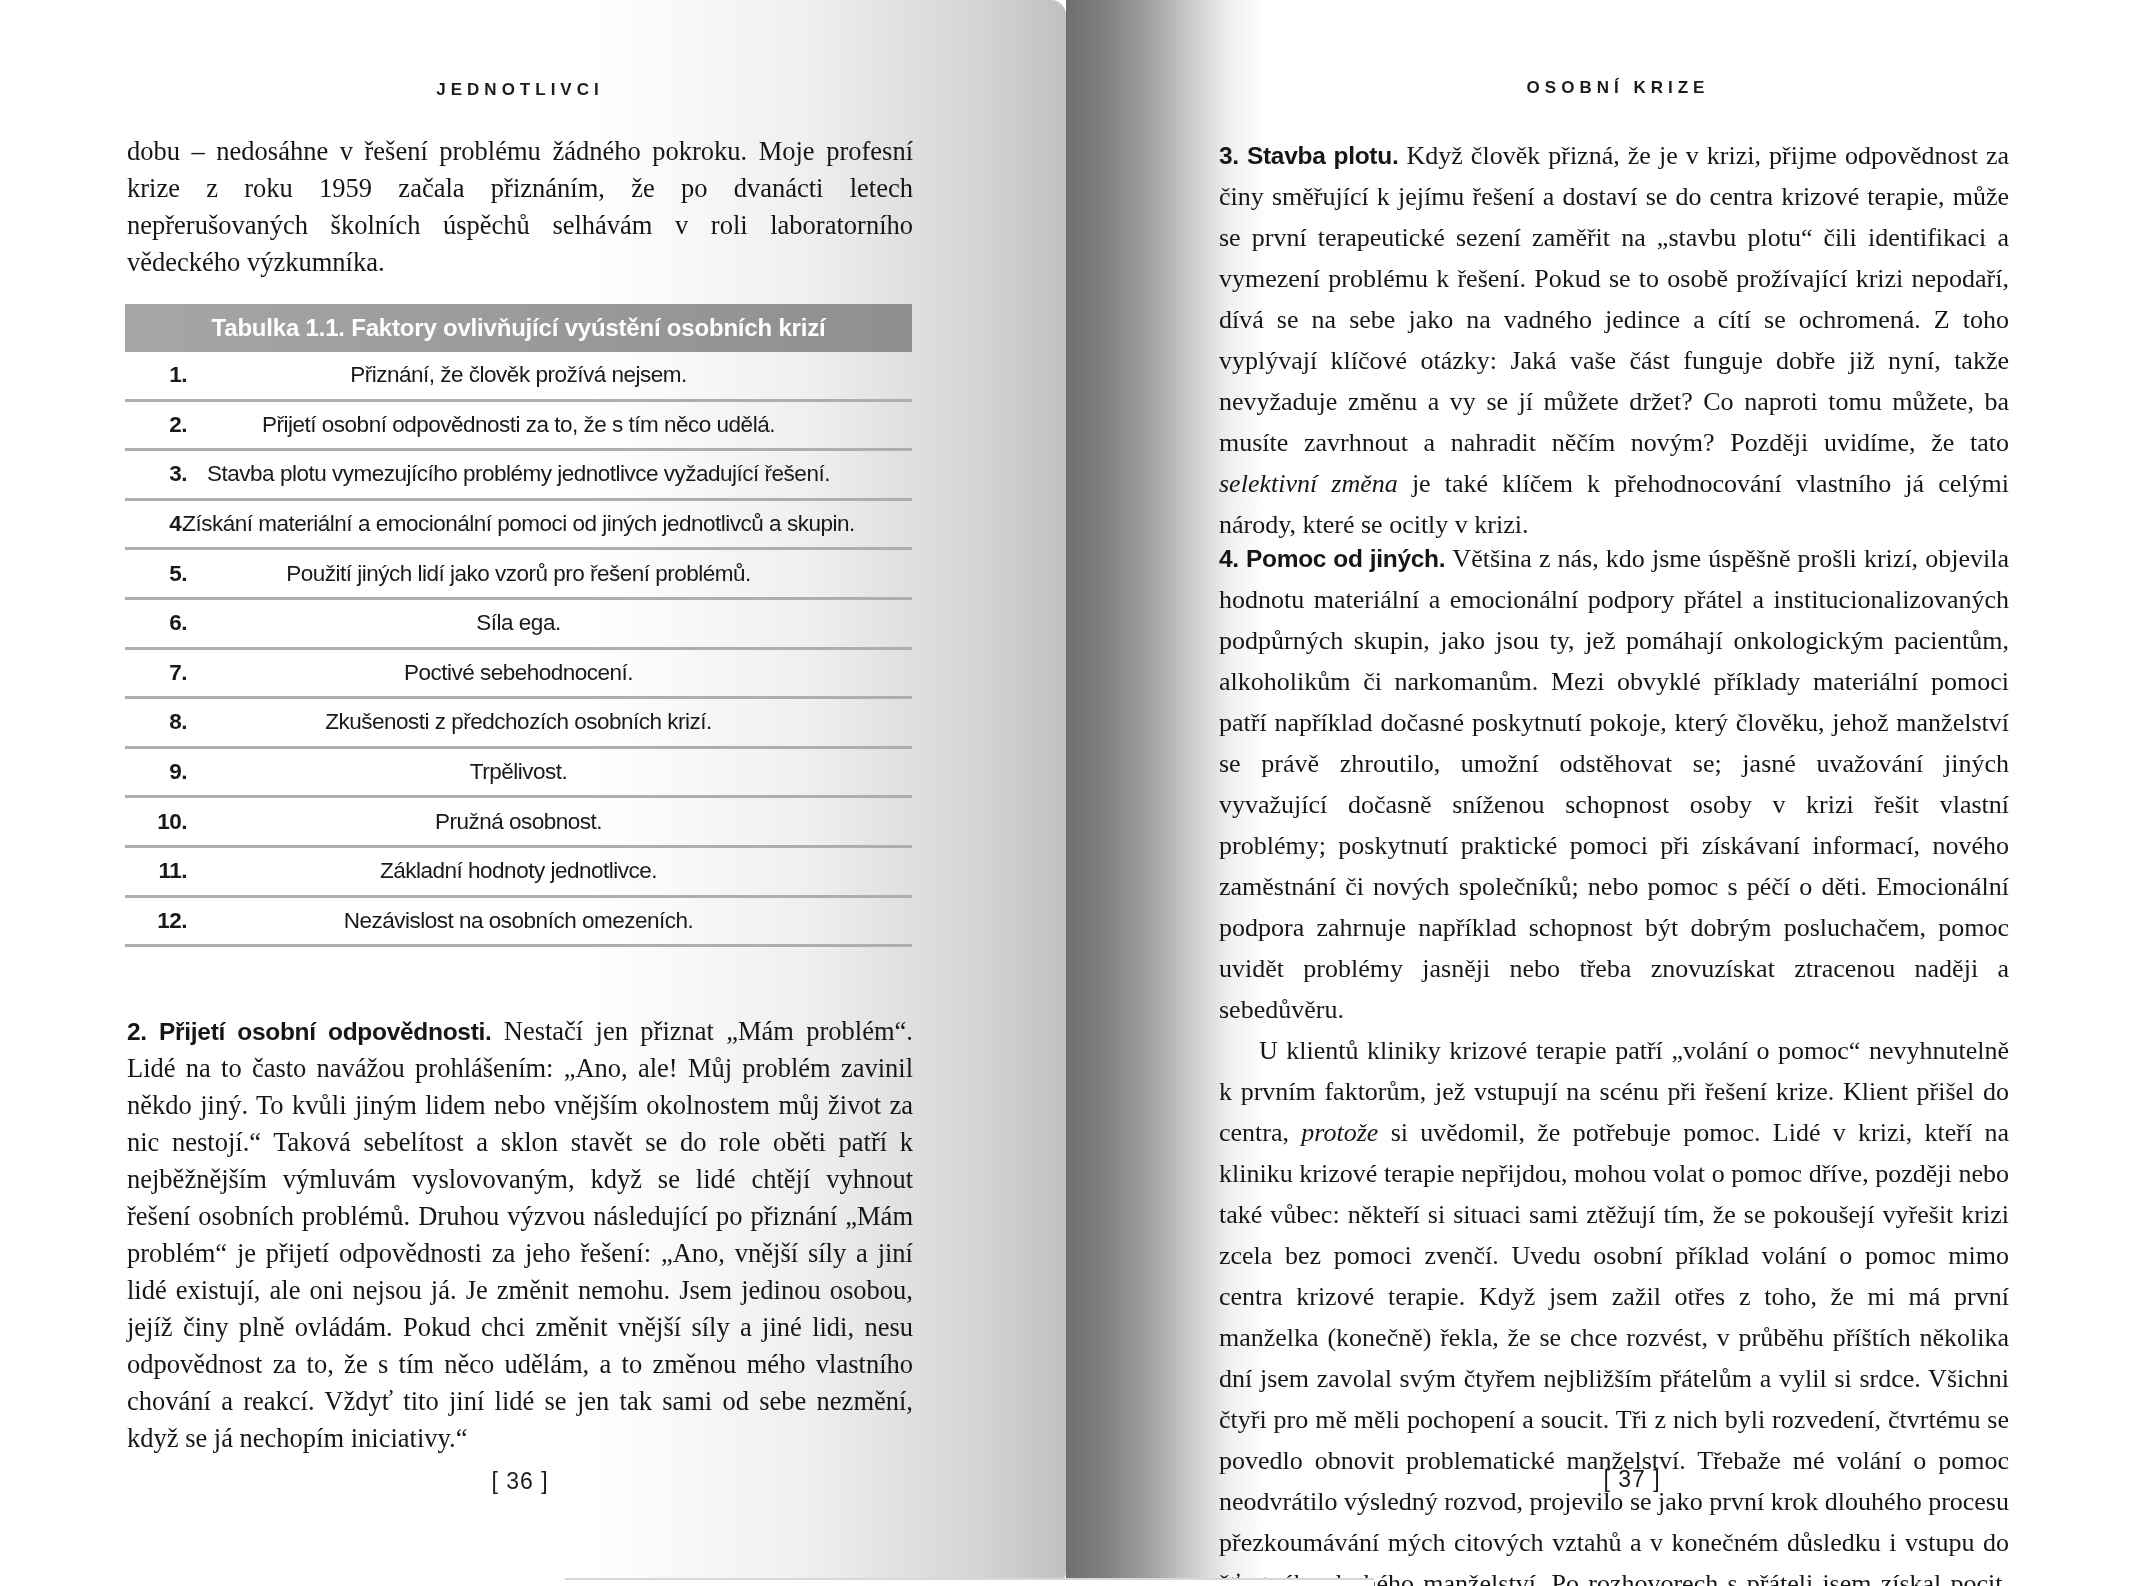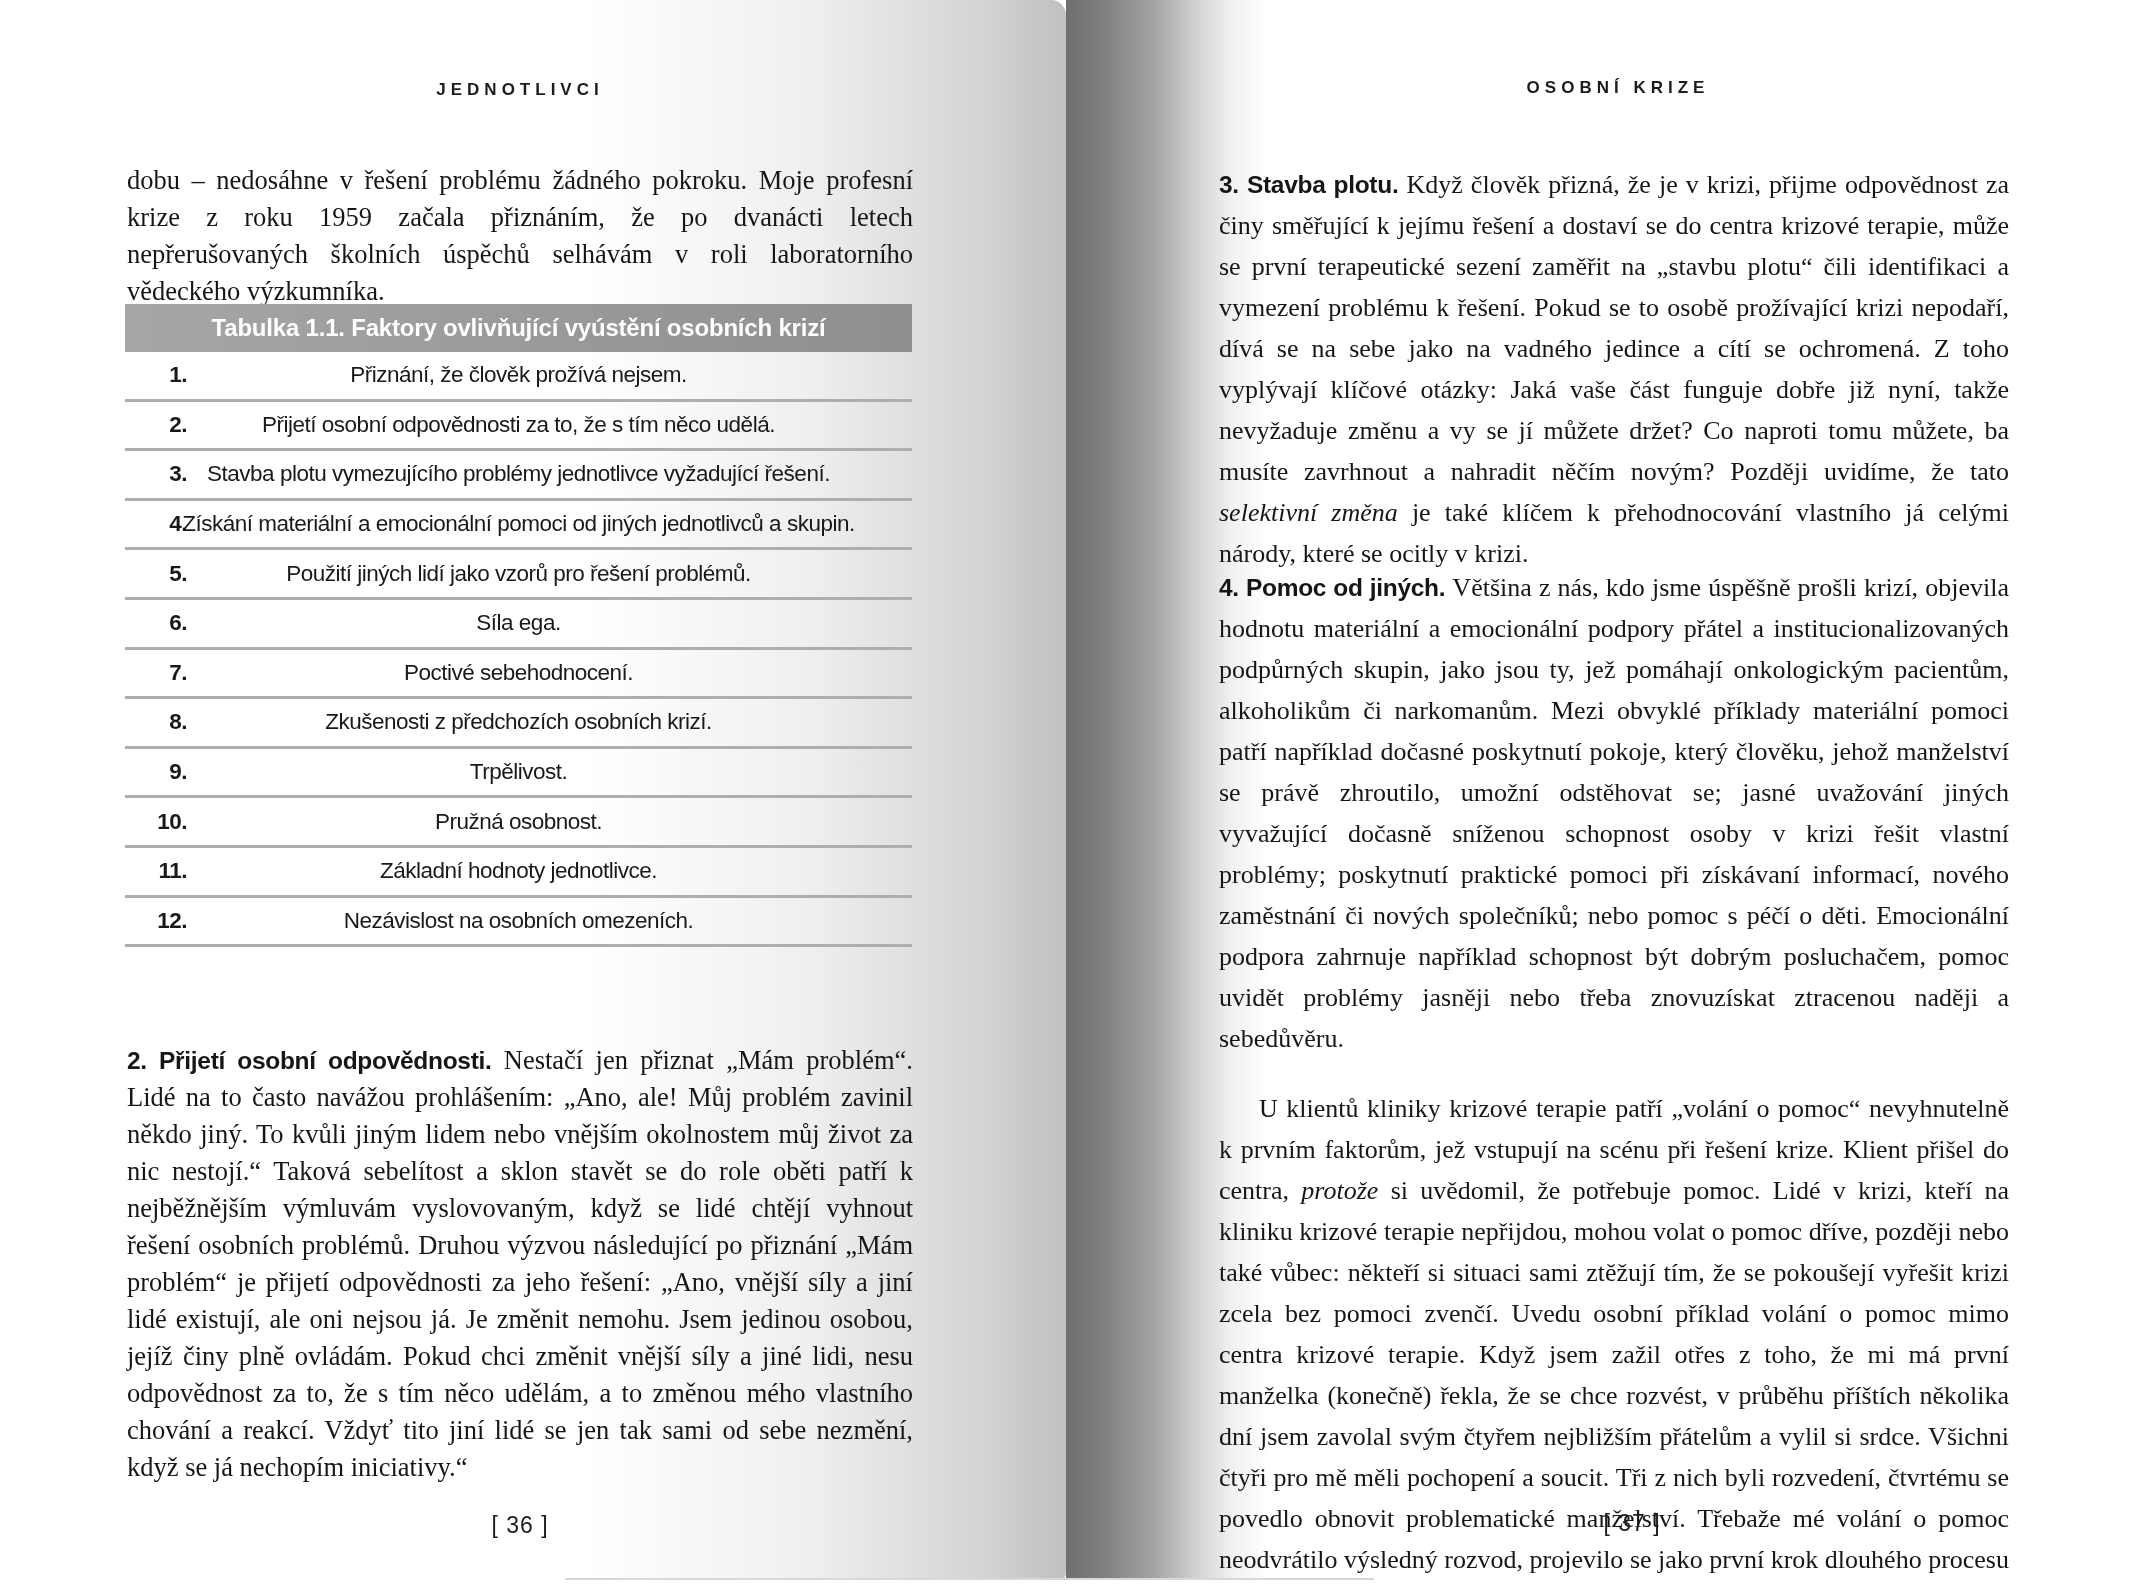--- a/index.html
+++ b/index.html
@@ -5,41 +5,41 @@
   html,body{margin:0;padding:0;background:#ffffff;}
   .spread{position:relative;width:2132px;height:1586px;background:#ffffff;overflow:hidden;
           font-family:"Liberation Serif", serif;color:#161616;}
   .page{position:absolute;top:0;height:1586px;width:1066px;}
   .page.left{left:0;background:linear-gradient(to right,#ffffff 0%,#ffffff 55%,#efefef 76%,#d4d4d4 92%,#c0c0c0 100%);border-radius:15px;}
   .page.right{left:1066px;background:linear-gradient(to right,#6f6f6f 0%,#7f7f7f 3.5%,#a2a2a2 8%,#cfcfcf 12%,#f1f1f1 15.5%,#ffffff 19%,#ffffff 100%);}
   .col-header{position:absolute;text-align:center;font-family:"Liberation Sans",sans-serif;
               font-size:17px;font-weight:600;letter-spacing:5px;color:#1c1c1c;}
   .ch-left{left:127px;width:786px;top:80px;}
   .ch-right{left:157px;width:790px;top:78px;}
-  .body-text{text-align:justify;margin-top:29px;}
+  .body-text{text-align:justify;}
   .left .body-text{font-size:26.5px;line-height:37px;}
   .right .body-text{font-size:26px;line-height:41px;}
   .p-intro{position:absolute;left:127px;top:133px;width:786px;}
   .p2{position:absolute;left:127px;top:1013px;width:786px;}
   .p3{position:absolute;left:153px;top:135px;width:790px;}
   .flow-right{position:absolute;left:153px;top:538px;width:790px;}
   .p-indent{text-indent:40px;}
   .seg-lead{font-family:"Liberation Sans",sans-serif;font-weight:bold;font-size:24.5px;letter-spacing:-0.3px;}
   .seg-italic{font-style:italic;}
   .tbl{position:absolute;left:125px;top:304px;width:787px;}
   .tbl-title{height:48px;display:flex;align-items:center;justify-content:center;
              background:linear-gradient(to right,#a6a6a6,#8f8f8f);color:#ffffff;
              font-family:"Liberation Sans",sans-serif;font-weight:bold;font-size:24px;letter-spacing:-0.2px;}
   .tbl-row{position:relative;height:49.6px;display:flex;align-items:center;justify-content:center;
            border-bottom:3px solid #aeaeae;box-sizing:border-box;
            font-family:"Liberation Sans",sans-serif;font-size:22.5px;letter-spacing:-0.5px;color:#191919;}
   .tbl-num{position:absolute;left:4px;width:58px;text-align:right;font-weight:bold;}
   .tbl-text{white-space:nowrap;}
   .pagenum{position:absolute;text-align:center;font-family:"Liberation Sans",sans-serif;
-           font-size:23px;font-weight:500;color:#1d1d1d;letter-spacing:1px;margin-top:44px;}
+           font-size:23px;font-weight:500;color:#1d1d1d;letter-spacing:1px;}
   .pn-left{left:127px;width:786px;top:1468px;}
   .pn-right{left:171px;width:790px;top:1466px;}
   .bottom-edge{position:absolute;left:565px;top:1578px;width:809px;height:8px;
                background:#ffffff;border-top:2px solid #d8d8d8;box-sizing:border-box;}
 </style>
 </head>
 <body>
 
 <div class="spread">
 

